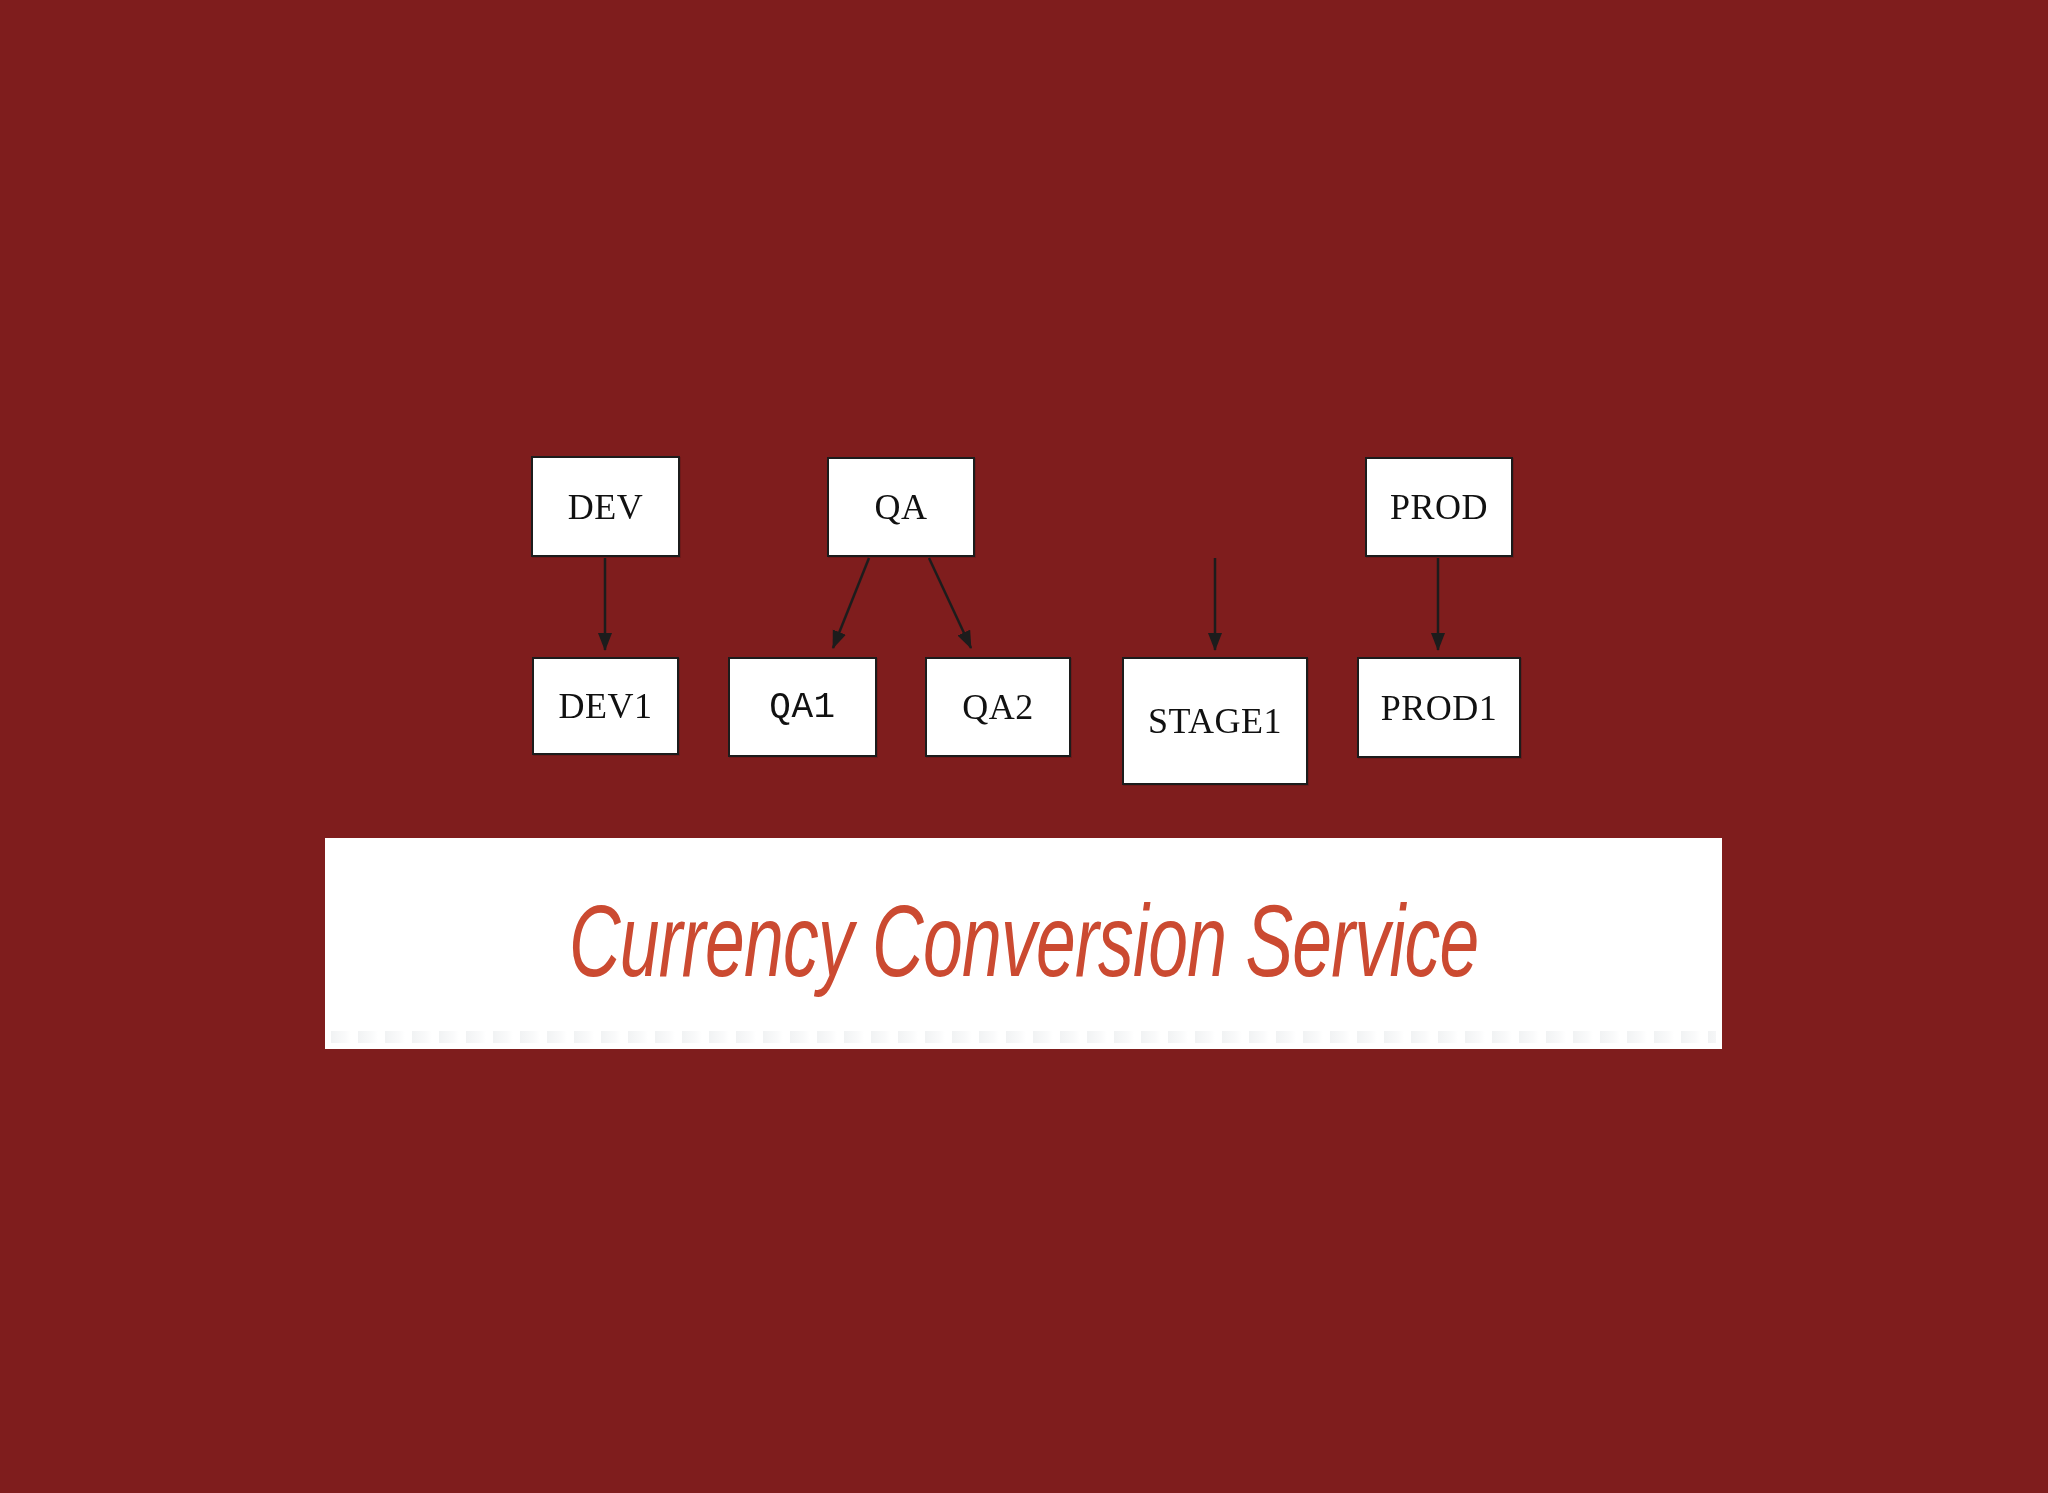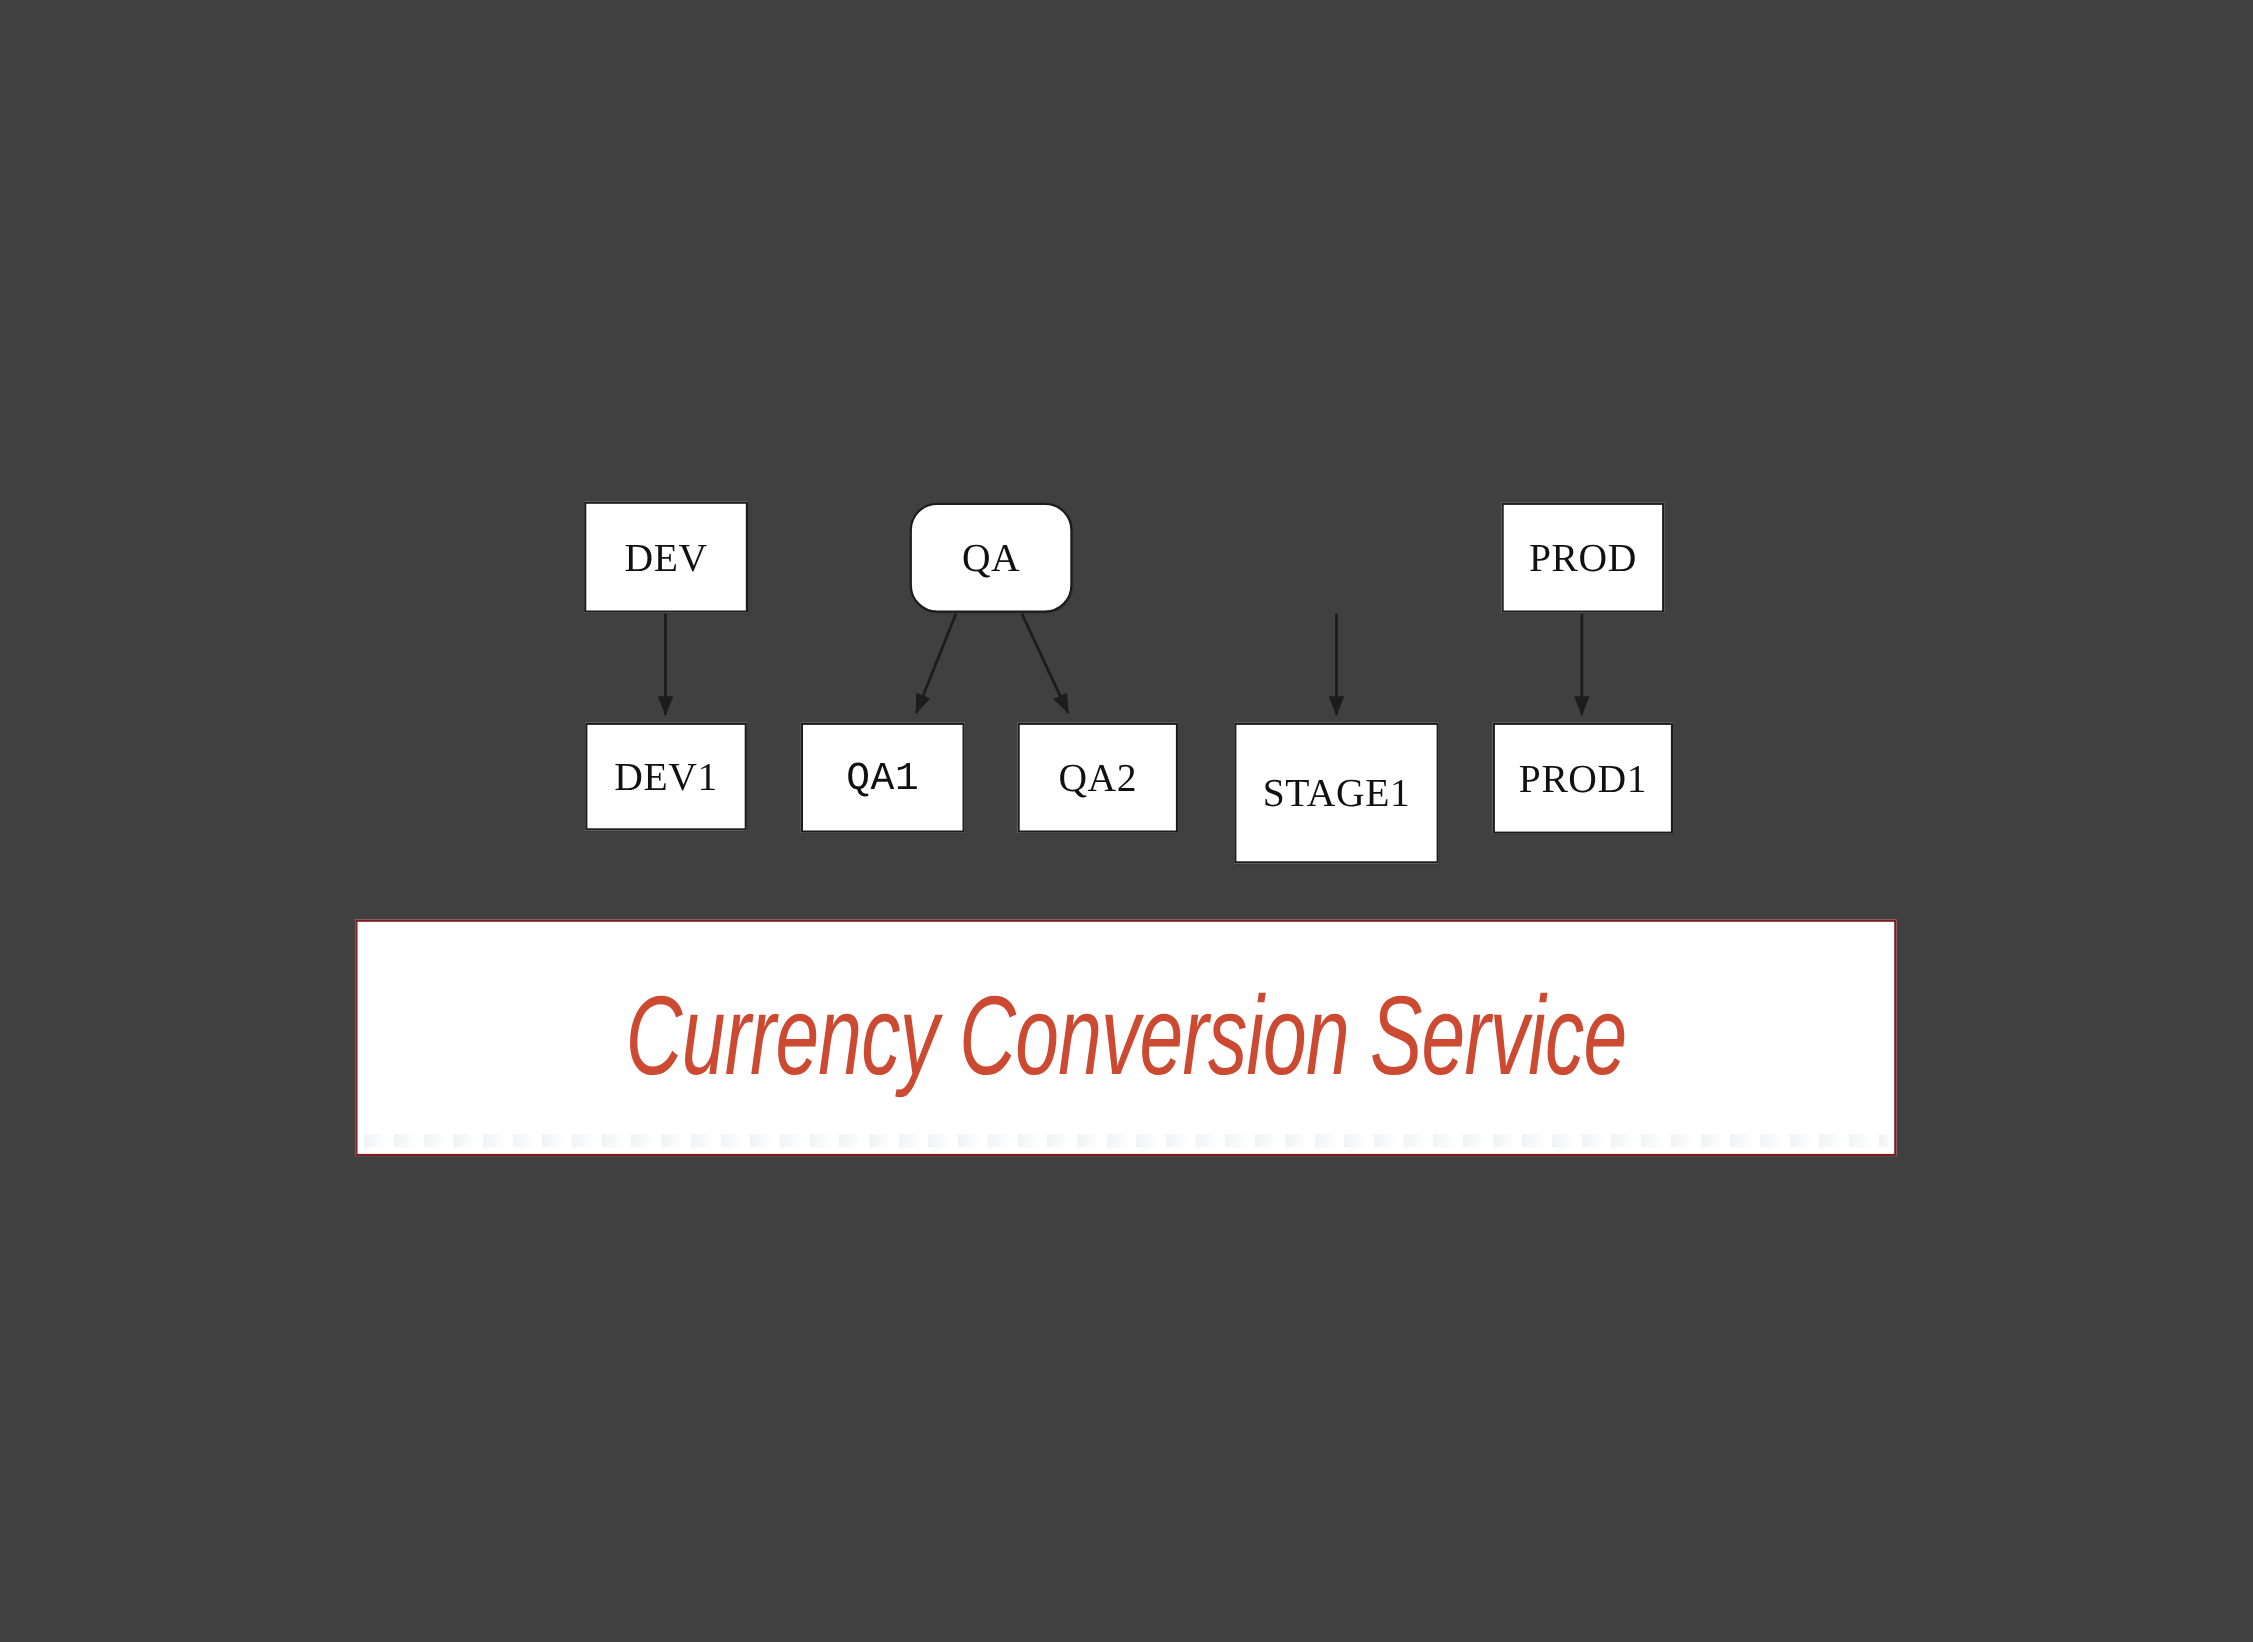--- a/index.html
+++ b/index.html
@@ -1,39 +1,39 @@
 <!DOCTYPE html>
 <html><head>
 <meta charset="utf-8">
 <style>
   html, body { margin: 0; padding: 0; background: #ffffff; }
   #canvas {
     position: relative;
     width: 2048px;
     height: 1493px;
-    background: #404040;
+    background: #7f1d1d;
     overflow: hidden;
     font-family: "Liberation Serif", "DejaVu Serif", serif;
   }
   .node {
     position: absolute;
     box-sizing: border-box;
     background: #ffffff;
     border: 2px solid #1c1c1c;
     display: flex;
     align-items: center;
     justify-content: center;
     color: #111111;
     font-size: 36px;
     letter-spacing: 0.5px;
     box-shadow: 1px 1px 0 rgba(0,0,0,0.12);
   }
   
   #node-dev    { left: 531px;  top: 456px; width: 149px; height: 101px; }
-  #node-qa     { left: 827px;  top: 457px; width: 148px; height: 100px; border-radius: 25px; }
+  #node-qa     { left: 827px;  top: 457px; width: 148px; height: 100px; }
   #node-stage  { left: 1130px; top: 457px; width: 170px; height: 100px; }
   #node-prod   { left: 1365px; top: 457px; width: 148px; height: 100px; }
   
   #node-dev1   { left: 532px;  top: 657px; width: 147px; height: 98px; }
   #node-qa1    { left: 728px;  top: 657px; width: 149px; height: 100px; font-family: Liberation Mono, monospace; }
   #node-qa2    { left: 925px;  top: 657px; width: 146px; height: 100px; }
   #node-stage1 { left: 1122px; top: 657px; width: 186px; height: 128px; }
   #node-prod1  { left: 1357px; top: 657px; width: 164px; height: 101px; }
 
   #edges-layer {

